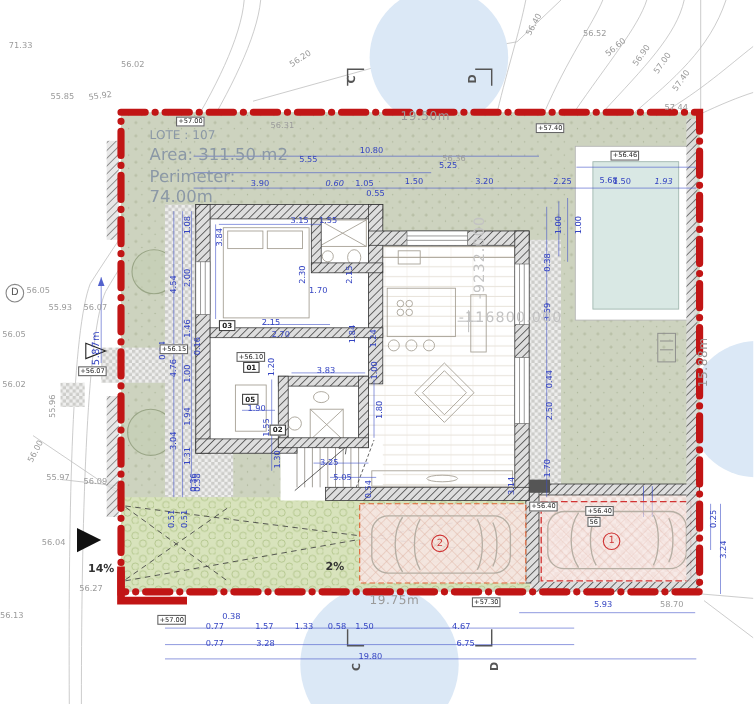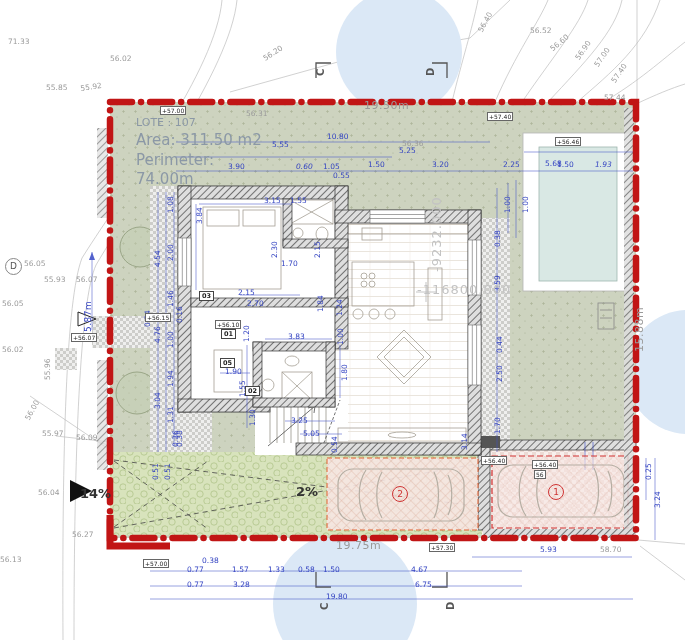--- a/index.html
+++ b/index.html
@@ -10,21 +10,21 @@
   .lbl{position:absolute;white-space:nowrap;transform-origin:0 0;line-height:1;}
   .t-contour{color:#9a9a9a;font-size:7.5px;}
   .t-dim{color:#3444c2;font-size:7.5px;}
   .t-dimbig{color:#3444c2;font-size:9px;letter-spacing:.5px;}
   .t-big{color:#9a9a9a;font-size:11px;letter-spacing:.5px;}
   .t-level{color:#222;font-size:6px;background:#fff;border:1px solid #666;padding:0 1px;line-height:7px;}
   .t-room{color:#222;font-size:6.5px;font-weight:bold;background:#fff;border:1px solid #444;padding:0 2px;line-height:8px;}
   .t-sec{color:#555;font-size:10px;font-weight:bold;}
   .t-circD{color:#555;font-size:9px;border:1px solid #888;border-radius:50%;width:15px;height:15px;
            line-height:15px;text-align:center;background:transparent;}
-  .t-slope{color:#333;font-size:13px;font-weight:600;}
+  .t-slope{color:#333;font-size:10px;font-weight:600;margin-top:26px;}
   .t-circ{color:#cf3434;font-size:9px;border:1.2px solid #cf3434;border-radius:50%;width:14px;height:14px;
           line-height:14px;text-align:center;}
   .t-coord{color:#c3c3c3;font-size:13px;letter-spacing:1px;}
   .lote{position:absolute;left:136px;top:116px;color:#8b98a6;}
   .lote-title{font-size:11px;margin-bottom:2px;}
   .lote-line{font-size:15px;line-height:1.3;}
 </style>
 </head>
 <body>
 

